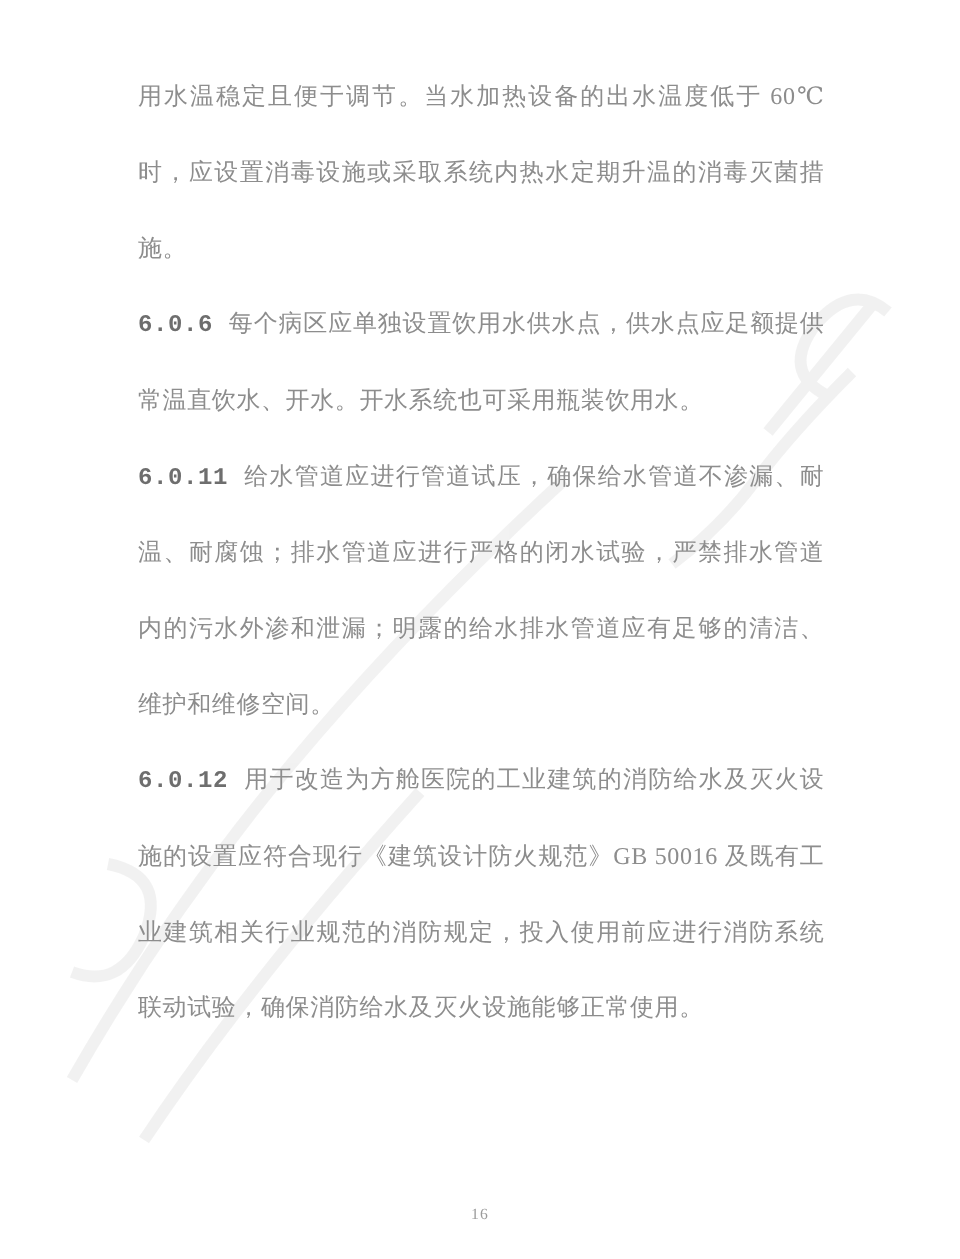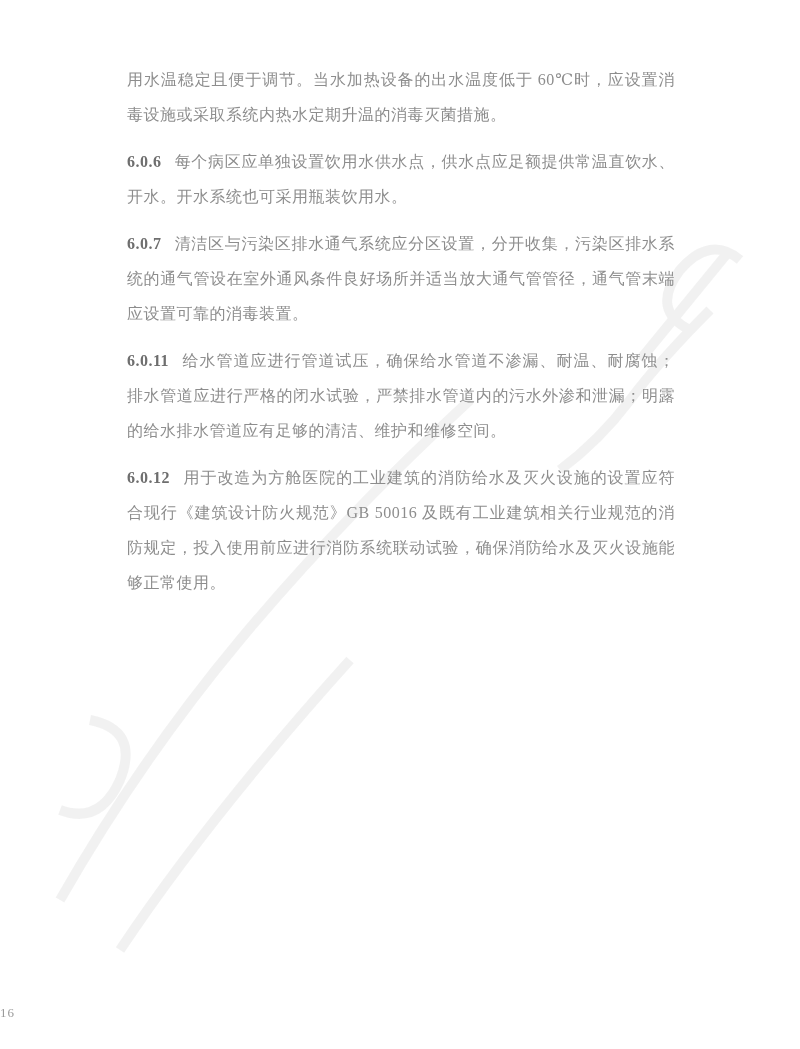--- a/index.html
+++ b/index.html
@@ -23,38 +23,40 @@
     height: 1049px;
     pointer-events: none;
   }
   .content {
     position: absolute;
     left: 115px;
     top: 50px;
     width: 572px;
   }
   .para {
-    margin: 12px;
-    font-size: 16px;
-    line-height: 35px;
+    margin: 0;
+    font-size: 20px;
+    line-height: 63px;
     color: #8d8d8d;
     text-align: justify;
     letter-spacing: 0.5px;
   }
   .num {
     font-weight: bold;
     color: #6e6e6e;
     letter-spacing: 0.5px;
     margin-right: 13px;
+    font-family: Liberation Mono, monospace;
   }
   .footer {
     position: absolute;
     left: 0;
     top: 1003px;
     width: 800px;
+    text-align: center;
   }
   .page-number {
     font-size: 13px;
     color: #9a9a9a;
     letter-spacing: 1px;
     font-family: "Liberation Serif", "DejaVu Serif", serif;
   }
 </style>
 </head>
 <body>
@@ -71,21 +73,20 @@
       <path d="M 90 720 q 50 10 30 60 q -20 45 -60 30"></path>
     </g>
   </svg>
 
   <main class="content">
 
     <p class="para">用水温稳定且便于调节。当水加热设备的出水温度低于 60℃时，应设置消毒设施或采取系统内热水定期升温的消毒灭菌措施。</p>
 
     <p class="para"><b class="num">6.0.6</b><span>每个病区应单独设置饮用水供水点，供水点应足额提供常温直饮水、开水。开水系统也可采用瓶装饮用水。</span></p>
 
-    <p class="para"><b class="num">6.0.7</b><span>清洁区与污染区排水通气系统应分区设置，分开收集，污染区排水系统的通气管设在室外通风条件良好场所并适当放大通气管管径，通气管末端应设置可靠的消毒装置。</span></p>
 
 
 
 
     <p class="para"><b class="num">6.0.11</b><span>给水管道应进行管道试压，确保给水管道不渗漏、耐温、耐腐蚀；排水管道应进行严格的闭水试验，严禁排水管道内的污水外渗和泄漏；明露的给水排水管道应有足够的清洁、维护和维修空间。</span></p>
 
     <p class="para"><b class="num">6.0.12</b><span>用于改造为方舱医院的工业建筑的消防给水及灭火设施的设置应符合现行《建筑设计防火规范》GB 50016 及既有工业建筑相关行业规范的消防规定，投入使用前应进行消防系统联动试验，确保消防给水及灭火设施能够正常使用。</span></p>
 
   </main>
 

